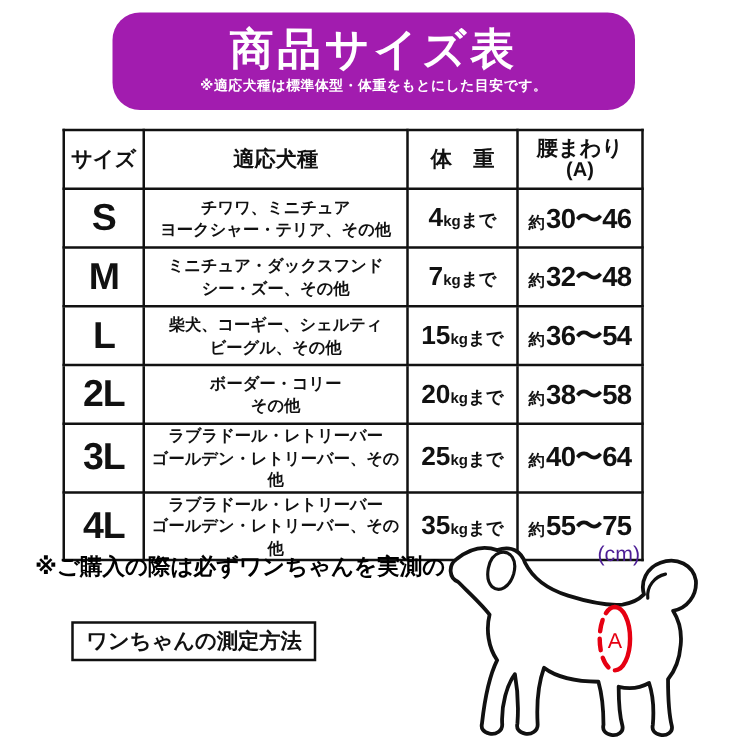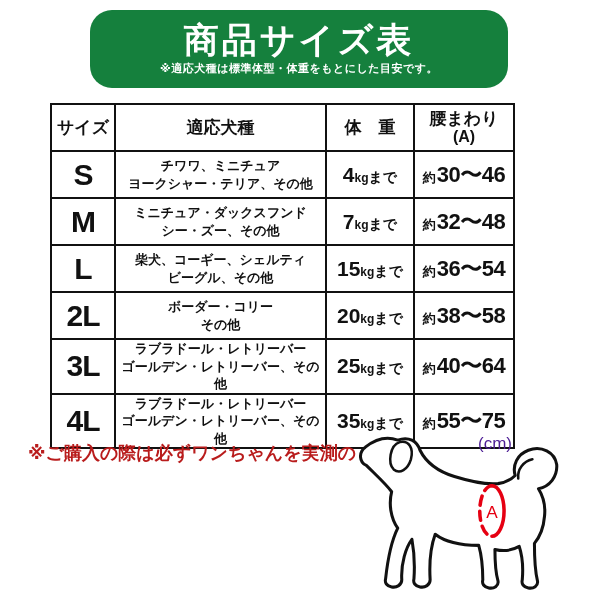--- a/index.html
+++ b/index.html
@@ -45,21 +45,21 @@
   .measure-a .a-desc{font-size:14px;}
   .measure-a .l2{display:block;margin-left:130px;font-size:14px;}
 
   .dog-wrap{position:absolute;left:352px;top:433px;width:215px;height:162px;}
 </style>
 </head>
 <body>
 
 <div id="page">
 
-  <div class="banner" style="background: #15803d;">
+  <div class="banner" style="background: #a21caf;">
     <div class="banner-title">商品サイズ表</div>
     <div class="banner-sub">※適応犬種は標準体型・体重をもとにした目安です。</div>
   </div>
 
   <table class="size-table">
     <colgroup>
       <col style="width:64px">
         <col style="width:211px">
         <col style="width:88px">
         <col style="width:100px">
@@ -126,26 +126,27 @@
           <td class="c-breed">
             <div>ラブラドール・レトリーバー</div>
             <div>ゴールデン・レトリーバー、その他</div>
           </td>
           <td class="c-weight"><span class="w-num">35</span><span class="w-unit">kg</span><span class="w-suffix">まで</span></td>
           <td class="c-waist"><span class="wa-pre">約</span><span class="wa-range">55〜75</span></td>
         </tr>
       </tbody>
   </table>
 
-  <div class="warning" style="color: #b91c1c; text-align: right;">
+  <div class="warning" style="color: #000000; text-align: right;">
     <div class="l1">※ご購入の際は必ずワンちゃんを実測の</div>
   </div>
 
   <div class="cm-label">(cm)</div>
 
+  <div class="measure-box">ワンちゃんの測定方法</div>
 
 
   <div class="dog-wrap">
     <svg width="215" height="162" viewBox="0 0 210 160" xmlns="http://www.w3.org/2000/svg">
 
       <path d="
         M13,32 C6,29 5,19 12,14 C22,6 33,3 44,7 C55,3 63,8 66,17
         C72,29 84,38 100,43 C116,48 132,51 143,50 C150,49 156,46 160,42
         C157,32 162,21 173,17 C186,12 199,19 201,31 C202,43 194,53 183,55
         C188,63 190,72 189,82 C188,94 184,103 179,109

